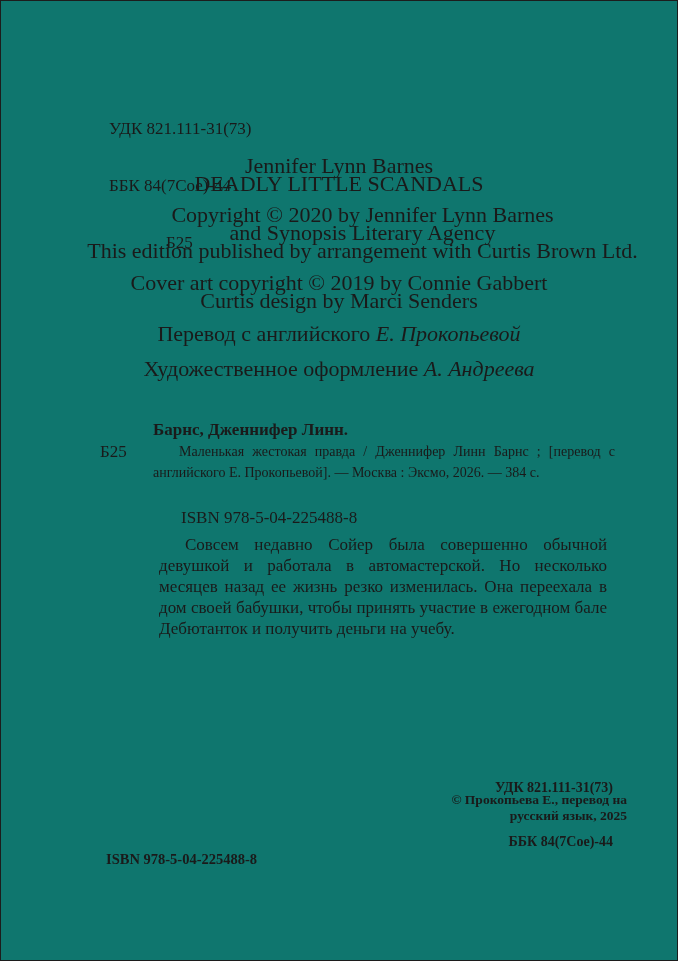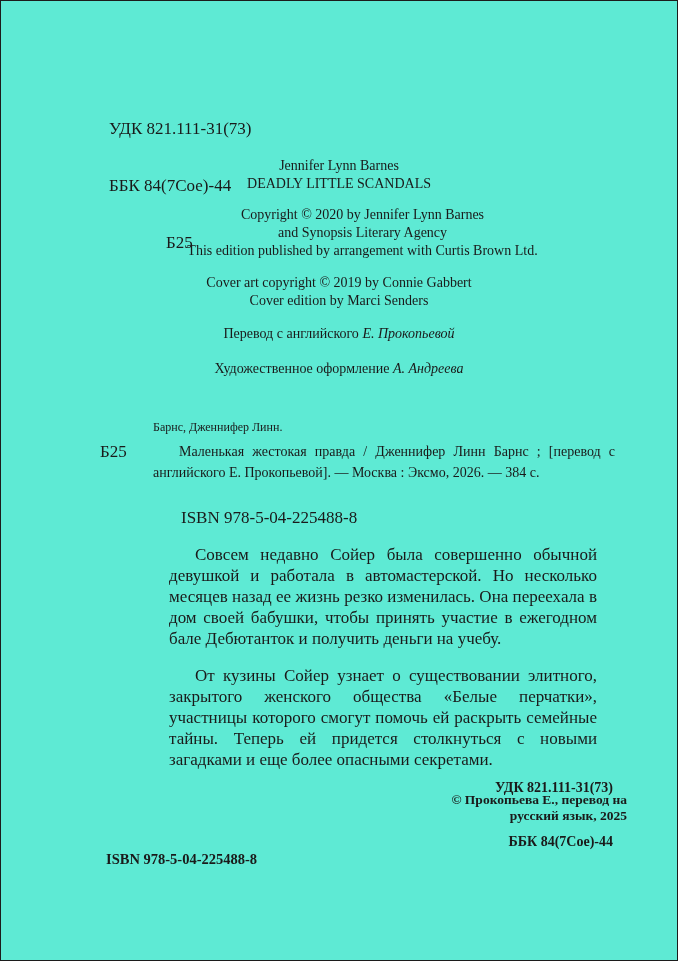--- a/index.html
+++ b/index.html
@@ -5,21 +5,21 @@
   html, body {
     margin: 0;
     padding: 0;
     background: #2a2a2a;
   }
   .page {
     position: relative;
     width: 678px;
     height: 961px;
     box-sizing: border-box;
-    background: #5eead4;
+    background: #0f766e;
     border: 1px solid #1c1c1c;
     font-family: "Liberation Serif", "DejaVu Serif", serif;
     color: #1a1a1a;
     overflow: hidden;
   }
   .udk-top {
     position: absolute;
     left: 108px;
     top: 80px;
     font-size: 17px;
@@ -28,35 +28,35 @@
   }
   .udk-top .code-line {
     padding-left: 57px;
   }
   .center-col {
     position: absolute;
     left: 0;
     right: 0;
     top: 156px;
     text-align: center;
-    font-size: 14px;
+    font-size: 22px;
     line-height: 18px;
   }
   .center-group { margin: 0 0 13px 0; }
   .center-group.g2 { margin-bottom: 14px; padding-left: 47px; }
   .center-group.g3 { margin-bottom: 15px; }
   .center-group.g4 { margin-bottom: 17px; }
   .center-col .line { margin: 0; }
   .italic-name { font-style: italic; }
   .card-author {
     position: absolute;
     left: 152px;
     top: 419px;
-    font-size: 12px;
-    font-weight: normal;
+    font-size: 17px;
+    font-weight: bold;
   }
   .card-code {
     position: absolute;
     left: 99px;
     top: 441px;
     font-size: 17px;
   }
   .card-entry {
     position: absolute;
     left: 152px;
@@ -76,21 +76,21 @@
   .annotation {
     position: absolute;
     left: 152px;
     top: 527px;
     width: 460px;
     font-size: 17px;
     line-height: 21px;
     text-align: justify;
   }
   .annotation p {
-    margin: 16px;
+    margin: 6px;
     text-indent: 26px;
   }
   .udk-right {
     position: absolute;
     right: 64px;
     top: 742px;
     text-align: right;
     font-size: 14px;
     line-height: 18px;
     font-weight: bold;
@@ -135,42 +135,41 @@
       <p class="line">Jennifer Lynn Barnes</p>
       <p class="line">DEADLY LITTLE SCANDALS</p>
     </div>
     <div class="center-group g2">
       <p class="line">Copyright © 2020 by Jennifer Lynn Barnes</p>
       <p class="line">and Synopsis Literary Agency</p>
       <p class="line">This edition published by arrangement with Curtis Brown Ltd.</p>
     </div>
     <div class="center-group g3">
       <p class="line">Cover art copyright © 2019 by Connie Gabbert</p>
-      <p class="line">Cover edition by Marci Senders</p>
+      <p class="line">Curtis design by Marci Senders</p>
     </div>
     <div class="center-group g4">
       <p class="line">
         <span>Перевод с английского </span><span class="italic-name">Е. Прокопьевой</span>
       </p>
     </div>
     <div class="center-group g5">
       <p class="line">
         <span>Художественное оформление </span><span class="italic-name">А. Андреева</span>
       </p>
     </div>
   </div>
 
   <div class="card-author">Барнс, Дженнифер Линн.</div>
   <div class="card-code">Б25</div>
   <div class="card-entry">Маленькая жестокая правда / Дженнифер Линн Барнс ; [перевод с английского Е. Прокопьевой]. — Москва : Эксмо, 2026. — 384 с.</div>
   <div class="card-isbn">ISBN 978-5-04-225488-8</div>
 
   <div class="annotation">
     <p>Совсем недавно Сойер была совершенно обычной девушкой и работала в автомастерской. Но несколько месяцев назад ее жизнь резко изменилась. Она переехала в дом своей бабушки, чтобы принять участие в ежегодном бале Дебютанток и получить деньги на учебу.</p>
-    <p>От кузины Сойер узнает о существовании элитного, закрытого женского общества «Белые перчатки», участницы которого смогут помочь ей раскрыть семейные тайны. Теперь ей придется столкнуться с новыми загадками и еще более опасными секретами.</p>
   </div>
 
   <div class="udk-right">
     <div class="line">УДК 821.111-31(73)</div>
     <div class="line">ББК 84(7Сое)-44</div>
   </div>
 
   <div class="copyright-col">
     <p class="c-item">© Прокопьева Е., перевод на русский язык, 2025</p>
   </div>

